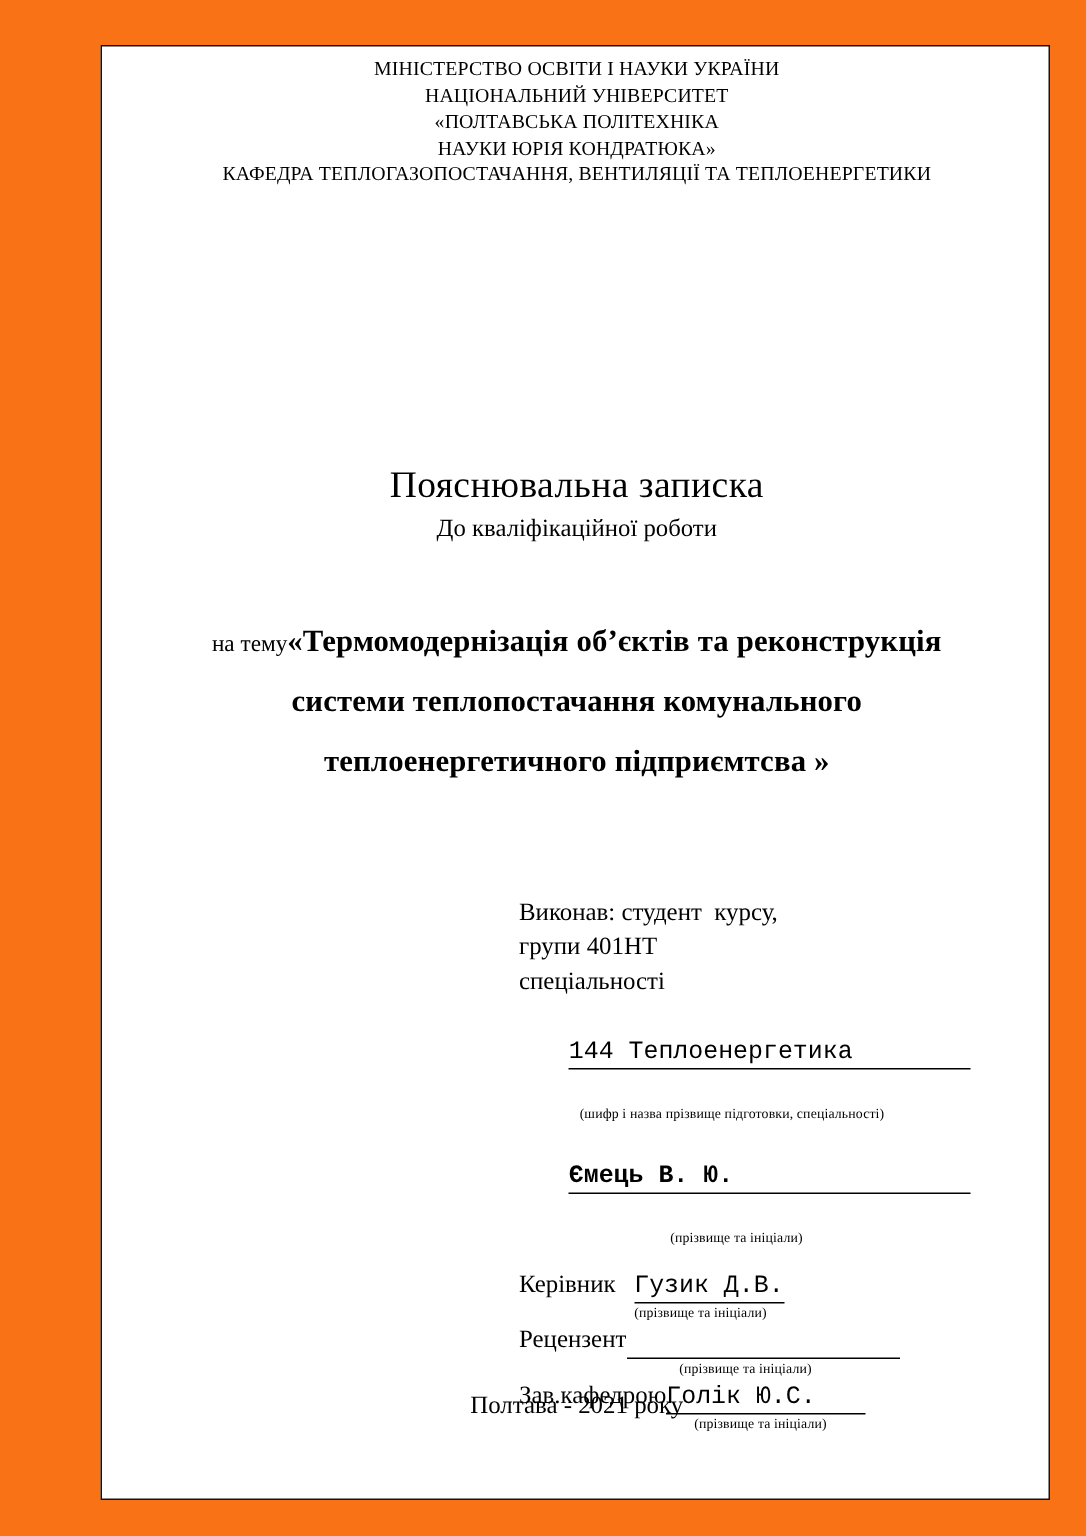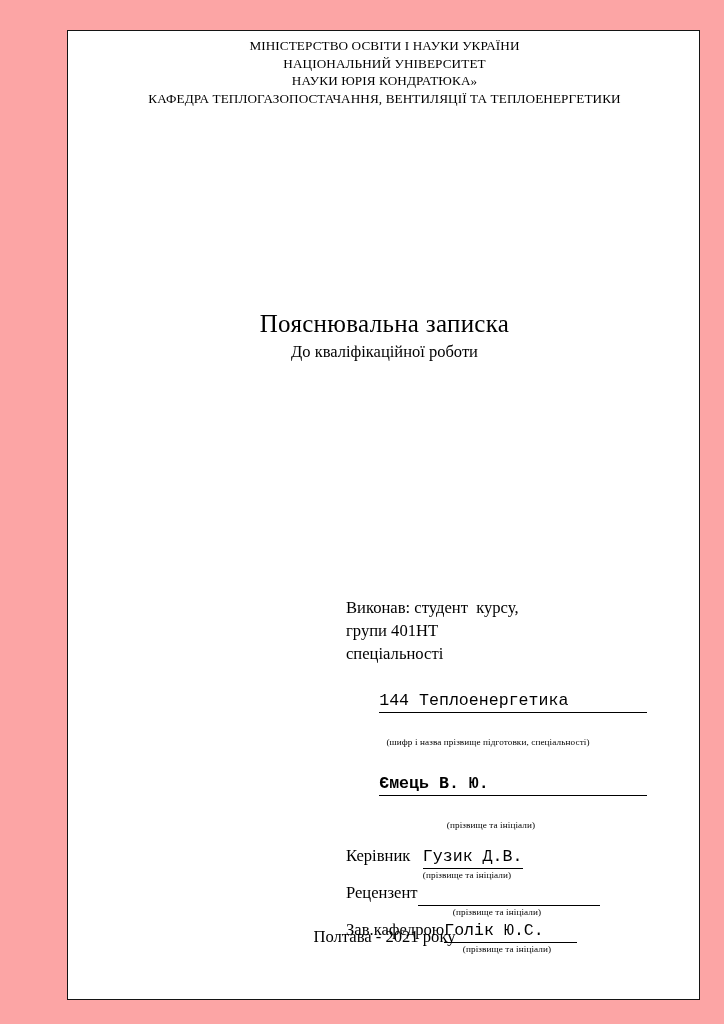--- a/index.html
+++ b/index.html
@@ -17,21 +17,21 @@
     -webkit-font-smoothing: antialiased;
   }
 
   
   #page-sheet {
     position: absolute;
     left: 0;
     top: 0;
     width: 724px;
     height: 1024px;
-    background: #fca5a5;
+    background: #f97316;
   }
 
   #page-border {
     position: absolute;
     left: 67px;
     top: 30px;
     width: 633px;
     height: 970px;
     box-sizing: border-box;
     border: 1.6px solid #141414;
@@ -154,29 +154,41 @@
 </style>
 </head>
 <body>
 
 <div id="page-sheet">
   <div id="page-border">
 
     <div id="org-header">
       <div class="org-line">МІНІСТЕРСТВО ОСВІТИ І НАУКИ УКРАЇНИ</div>
       <div class="org-line">НАЦІОНАЛЬНИЙ УНІВЕРСИТЕТ</div>
+      <div class="org-line">«ПОЛТАВСЬКА ПОЛІТЕХНІКА</div>
       <div class="org-line">НАУКИ ЮРІЯ КОНДРАТЮКА»</div>
       <div class="org-line">КАФЕДРА ТЕПЛОГАЗОПОСТАЧАННЯ, ВЕНТИЛЯЦІЇ ТА ТЕПЛОЕНЕРГЕТИКИ</div>
     </div>
 
     <div id="doc-type-block">
       <div id="doc-type-title">Пояснювальна записка</div>
       <div id="doc-type-sub1">До кваліфікаційної роботи</div>
     </div>
 
+    <div id="topic-block">
+      <div class="topic-row">
+        <span class="topic-lead">на тему</span><span class="topic-strong">«Термомодернізація об’єктів та реконструкція</span>
+      </div>
+      <div class="topic-row">
+        <span class="topic-strong">системи теплопостачання комунального</span>
+      </div>
+      <div class="topic-row">
+        <span class="topic-strong">теплоенергетичного підприємтсва »</span>
+      </div>
+    </div>
 
     <div id="author-block">
 
       <div class="sig-line">Виконав: студент  курсу,</div>
       <div class="sig-line">групи 401НТ</div>
       <div class="sig-line">спеціальності</div>
 
       <div class="sig-line">
         <span class="rule u-spec">144 Теплоенергетика</span>
       </div>

